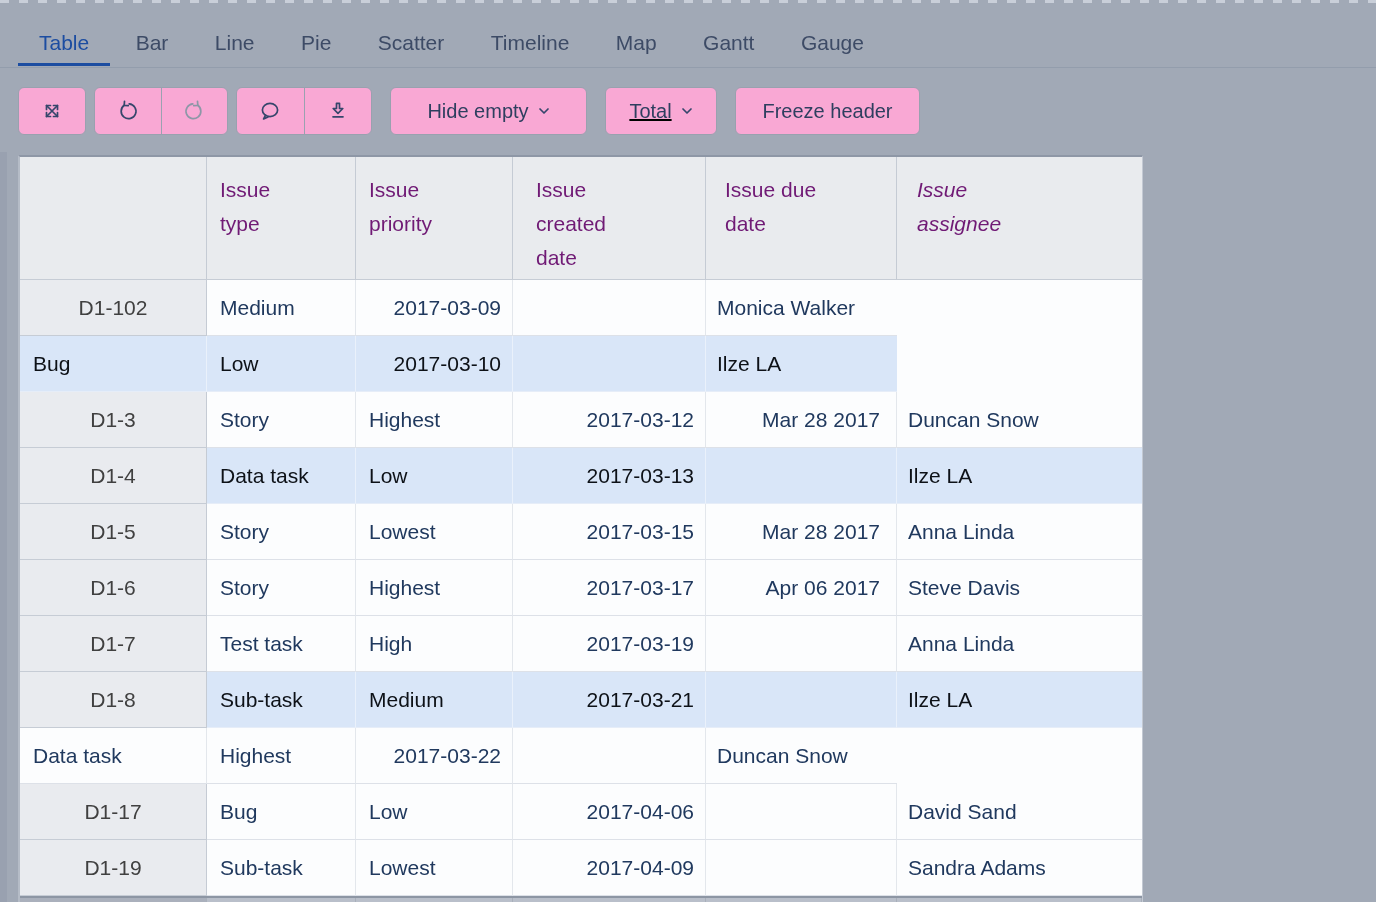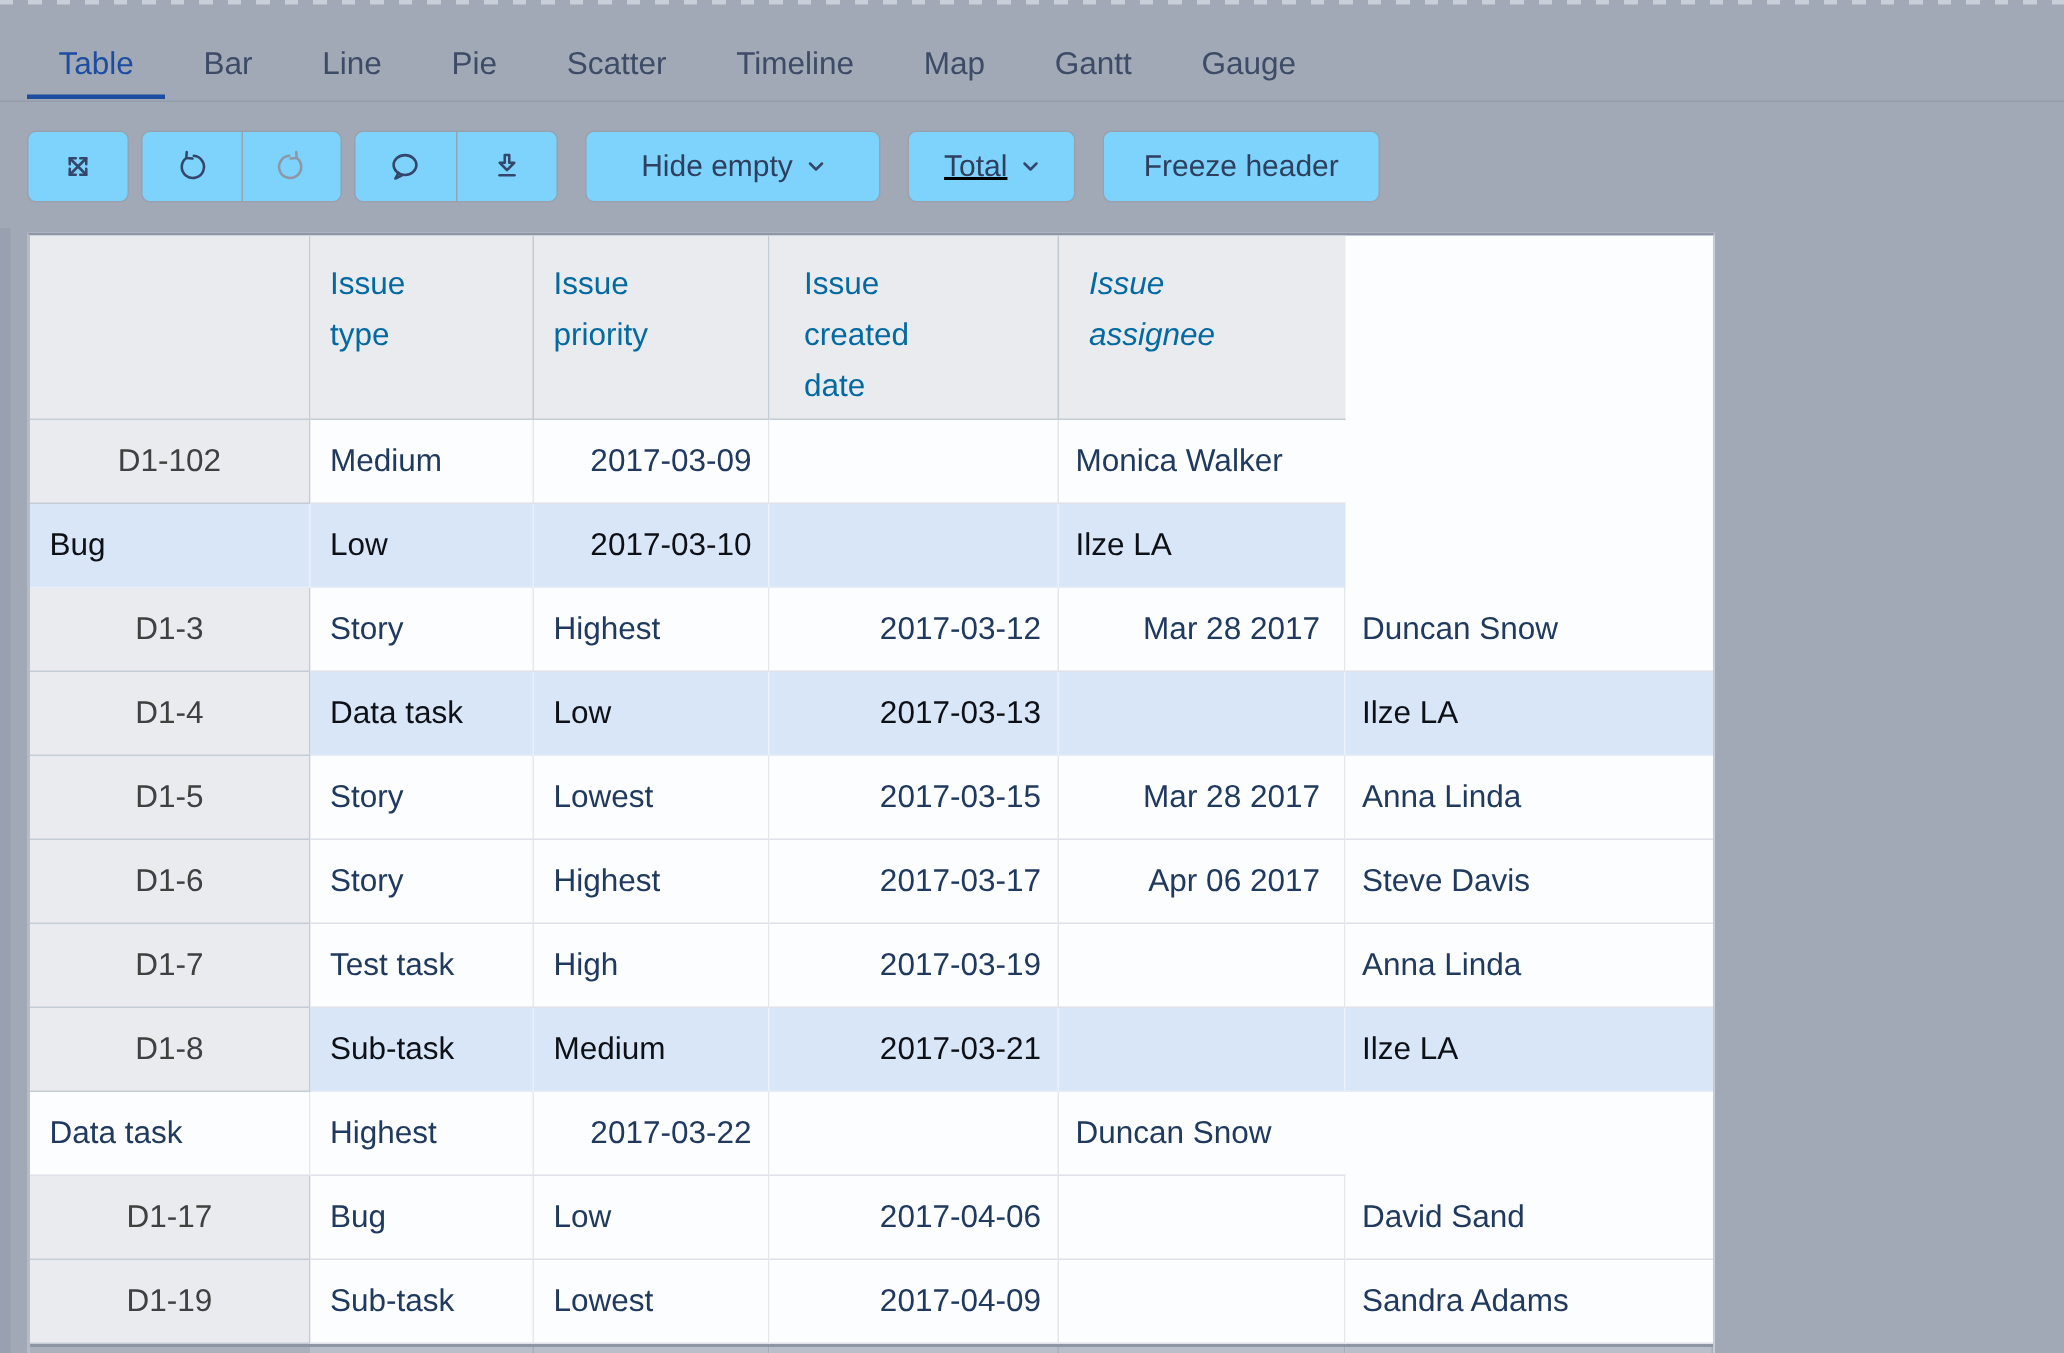--- a/index.html
+++ b/index.html
@@ -28,21 +28,21 @@
     padding:0 21px;line-height:45px;font-size:21px;color:#3d4b66;cursor:pointer;
   }
   .tab.active{color:#1c4da1;}
   .tab.active::after{
     content:"";position:absolute;left:0;right:0;bottom:-1px;height:3px;background:#1c4da1;
   }
 
   
   .toolbar{position:absolute;top:87px;left:18px;height:48px;display:flex;align-items:stretch;}
   .tbtn,.tgroup{
-    background:#7dd3fc;border:1px solid #99a1af;border-radius:6px;
+    background:#f9a8d4;border:1px solid #99a1af;border-radius:6px;
     box-sizing:border-box;display:flex;align-items:center;
   }
   .tbtn{justify-content:center;}
   .btn-expand{width:68px;margin-right:8px;}
   .tgroup{padding:0;}
   .group-history{width:134px;margin-right:8px;}
   .group-share{width:136px;margin-right:4px;}
   .gcell{flex:1;height:100%;display:flex;align-items:center;justify-content:center;}
   .gcell + .gcell{border-left:1px solid #9aa2b0;}
   .btn-hide{width:197px;margin-left:14px;}
@@ -57,21 +57,21 @@
   
   .tablewrap{
     position:absolute;top:155px;left:18px;width:1125px;height:747px;
     box-sizing:border-box;overflow:hidden;background:#fcfdfe;
     border-top:2px solid #8e97a6;border-left:2px solid #b5bcc7;border-right:1px solid #c3c9d3;
   }
   .tr{display:grid;grid-template-columns:187px 149px 157px 193px 191px 245px;}
   .tr.head{height:123px;}
   .tr.data{height:56px;}
   .th{
-    box-sizing:border-box;background:#e9ebee;color:#0369a1;
+    box-sizing:border-box;background:#e9ebee;color:#701a75;
     border-right:1px solid #c5cbd4;border-bottom:1px solid #c6ccd5;
     font-size:21px;line-height:34px;padding-top:16px;
   }
   .th:last-child{border-right:none;}
   .th .inner{display:block;}
   .th.h2,.th.h3{padding-left:13px;}
   .th.h4{padding-left:23px;}
   .th.h5{padding-left:19px;}
   .th.h6{padding-left:20px;font-style:italic;}
   .th.h2 .inner,.th.h3 .inner,.th.h4 .inner{max-width:92px;}
@@ -174,20 +174,23 @@
       </div>
     <div class="th h2">
         <span class="inner">Issue type</span>
       </div>
     <div class="th h3">
         <span class="inner">Issue priority</span>
       </div>
     <div class="th h4">
         <span class="inner">Issue created date</span>
       </div>
+    <div class="th h5">
+        <span class="inner">Issue due date</span>
+      </div>
     <div class="th h6">
         <span class="inner">Issue assignee</span>
       </div>
   </div>
 
   <div class="tr data">
     <div class="td c-id">D1-102</div>
     <div class="td c-priority">Medium</div>
     <div class="td c-created">2017-03-09</div>
     <div class="td c-due"></div>

